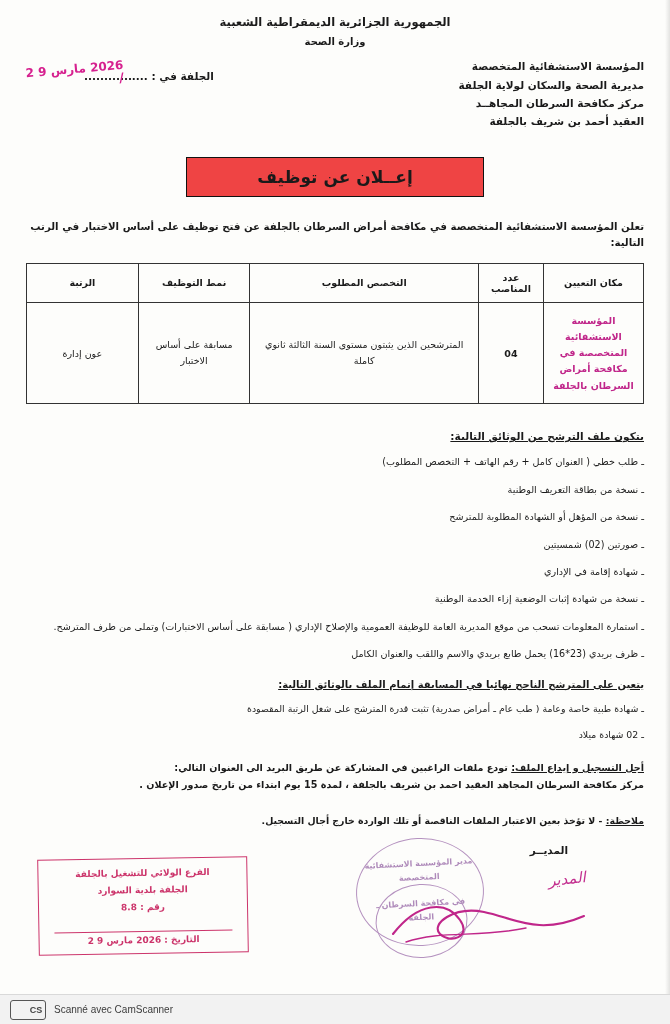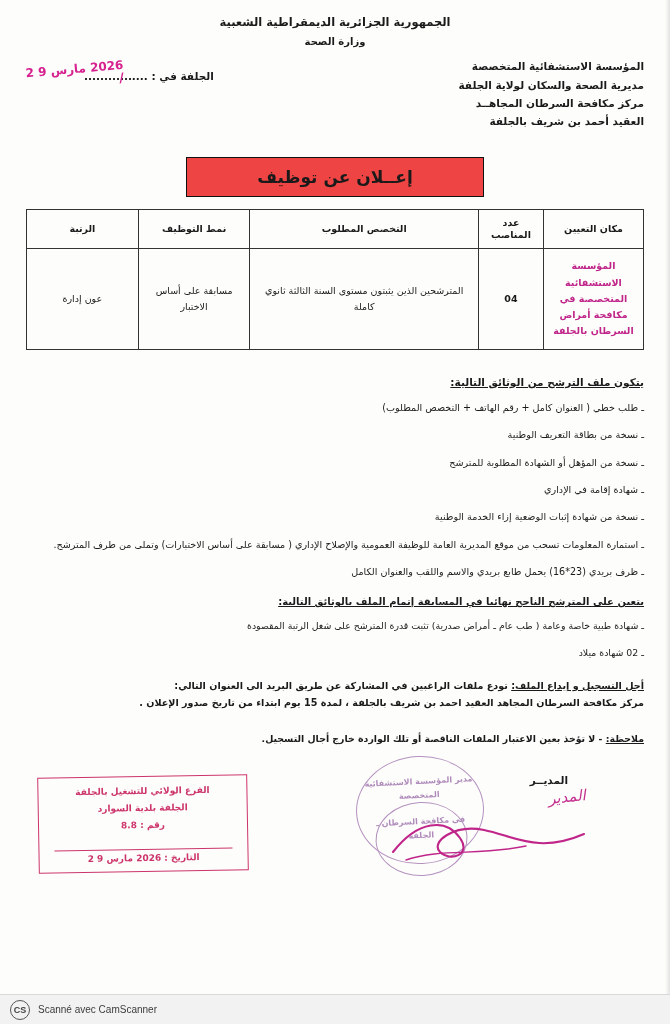--- a/index.html
+++ b/index.html
@@ -195,21 +195,21 @@
 
   
   .sig-area {
     position: relative;
     height: 140px;
     margin-top: 14px;
   }
   .sig-label {
     position: absolute;
     right: 76px;
-    top: 16px;
+    top: 4px;
     font-size: 10.5px;
     font-weight: bold;
     margin-left: 41px;
   }
   .round-stamp {
     position: absolute;
     right: 160px;
     top: -2px;
     width: 128px;
     height: 108px;
@@ -289,29 +289,30 @@
     display: flex;
     align-items: center;
     direction: ltr;
     padding-left: 10px;
     box-sizing: border-box;
   }
   .cs-badge {
     width: 18px;
     height: 18px;
     border: 1.3px solid #555;
-    border-radius: 10px;
+    border-radius: 3px;
     font-size: 9px;
     font-weight: bold;
     color: #444;
     display: flex;
     align-items: center;
     justify-content: center;
     margin-right: 8px;
     font-family: "Liberation Sans", sans-serif;
+    padding-left: 16px;
   }
   .cs-text {
     font-size: 10px;
     color: #3c3c3c;
     font-family: "Liberation Sans", sans-serif;
   }
   .edge-shadow {
     position: absolute;
     top: 0; right: 0;
     width: 5px; height: 1024px;
@@ -342,20 +343,21 @@
   </div>
   <div class="stamp-date">
     <span>2026 مارس 9 2</span>
     <span class="slash">/</span>
   </div>
 
   <div class="announce-wrap">
     <div class="announce">إعــلان عن توظيف</div>
   </div>
 
+  <div class="intro">تعلن المؤسسة الاستشفائية المتخصصة في مكافحة أمراض السرطان بالجلفة عن فتح توظيف على أساس الاختبار في الرتب التالية:</div>
 
   <table class="jobs">
     <thead>
       <tr>
         <th class="col-place">مكان التعيين</th>
         <th class="col-num">عدد المناصب</th>
         <th class="col-spec">التخصص المطلوب</th>
         <th class="col-mode">نمط التوظيف</th>
         <th class="col-grade">الرتبة</th>
       </tr>
@@ -369,20 +371,21 @@
         <td class="cell-grade">عون إدارة</td>
       </tr>
     </tbody>
   </table>
 
   <div class="sec-title">يتكون ملف الترشح من الوثائق التالية:</div>
   <ul class="docs">
     <li>ـ طلب خطي ( العنوان كامل + رقم الهاتف + التخصص المطلوب)</li>
     <li>ـ نسخة من بطاقة التعريف الوطنية</li>
     <li>ـ نسخة من المؤهل أو الشهادة المطلوبة للمترشح</li>
+    <li>ـ صورتين (02) شمسيتين</li>
     <li>ـ شهادة إقامة في الإداري</li>
     <li>ـ نسخة من شهادة إثبات الوضعية إزاء الخدمة الوطنية</li>
     <li>ـ استمارة المعلومات تسحب من موقع المديرية العامة للوظيفة العمومية والإصلاح الإداري ( مسابقة على أساس الاختبارات) وتملى من طرف المترشح.</li>
     <li>ـ ظرف بريدي (23*16) يحمل طابع بريدي والاسم واللقب والعنوان الكامل</li>
   </ul>
 
   <div class="sec-title2">يتعين على المترشح الناجح نهائيا في المسابقة إتمام الملف بالوثائق التالية:</div>
   <ul class="docs2">
     <li>ـ شهادة طبية خاصة وعامة ( طب عام ـ أمراض صدرية) تثبت قدرة المترشح على شغل الرتبة المقصودة</li>
     <li>ـ 02 شهادة ميلاد</li>

